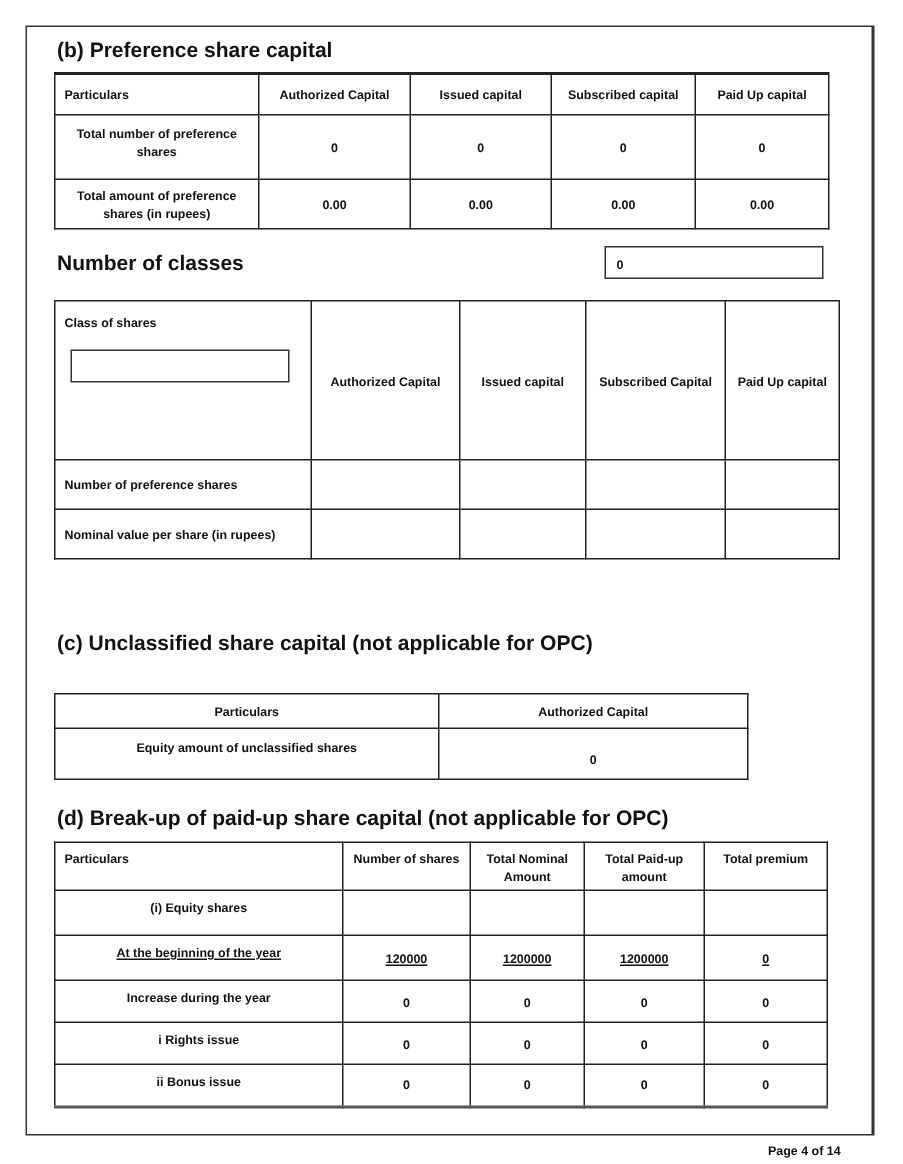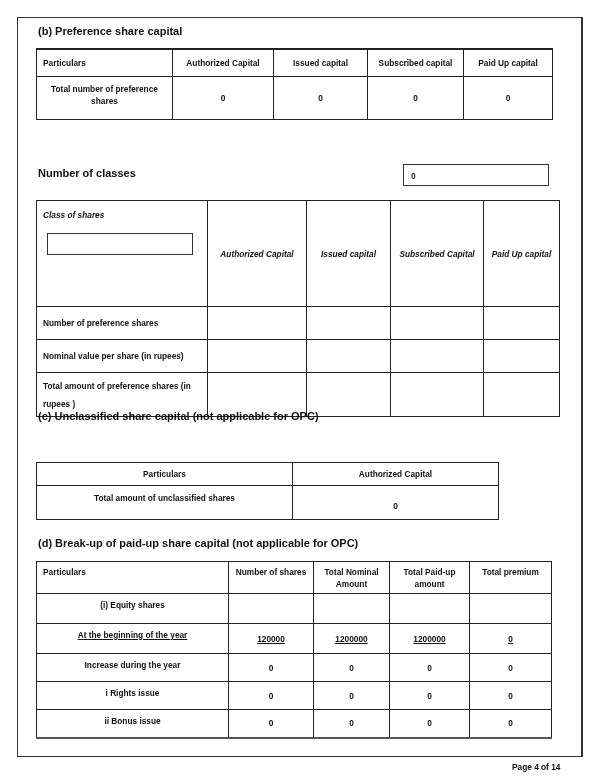--- a/index.html
+++ b/index.html
@@ -1,44 +1,44 @@
 <!DOCTYPE html>
 <html><head>
   <meta charset="utf-8">
   <style>
     html, body { margin: 0; padding: 0; background: #ffffff; }
     body { width: 602px; height: 776px; position: relative; overflow: hidden;
            font-family: "Liberation Sans", sans-serif; color: #111; }
     .frame { position: absolute; left: 17px; top: 17px; width: 566px; height: 740px;
              border: 1px solid #333; border-right-width: 2px; border-bottom-width: 1px; box-sizing: border-box; }
-    .heading { position: absolute; font-size: 11px; font-weight: bold; white-space: nowrap; }
+    .heading { position: absolute; font-size: 14px; font-weight: bold; white-space: nowrap; }
     table { position: absolute; border-collapse: collapse; table-layout: fixed; }
     td, th { border: 1px solid #222; font-size: 8.3px; font-weight: bold; padding: 0 6px; box-sizing: border-box; }
     th { text-align: center; }
     td.lbl { text-align: center; vertical-align: top; padding-top: 6px; line-height: 12px; }
     td.val { text-align: center; vertical-align: middle; }
     .t1 { left: 36px; top: 48px; width: 516px; border-top: 2px solid #222; }
     .t1 th { height: 27px; }
     .t1 th.left { text-align: left; }
     .t1 tr.r1 td { height: 43px; }
     .t1 tr.r2 td { height: 33px; }
     .t1 tr.r2 td.lbl { padding-top: 4px; }
     .numclass-label { left: 38px; top: 167px; }
     .numclass-box { position: absolute; left: 403px; top: 164px; width: 146px; height: 22px;
                     border: 1px solid #333; box-sizing: border-box; font-size: 8.3px; font-weight: bold;
                     padding: 6px 0 0 7px; }
     .t2 { left: 36px; top: 200px; width: 523px; }
-    .t2 th { height: 106px; vertical-align: middle; font-style: italic; }
+    .t2 th { height: 106px; vertical-align: middle; }
     .t2 th.cls { text-align: left; vertical-align: top; padding-top: 9px; font-weight: bold; }
     .cls-input { display: block; margin-top: 13px; margin-left: 4px; width: 146px; height: 22px;
                  border: 1px solid #333; box-sizing: border-box; background: #fff; }
     .t2 tr.rr td { height: 33px; }
     .t2 tr.rr.last td { height: 44px; }
     .t2 td.lbl2 { text-align: left; vertical-align: middle; line-height: 18px; }
-    .sec-c { left: 38px; top: 410px; }
+    .sec-c { left: 38px; top: 420px; }
     .t3 { left: 36px; top: 462px; width: 462px; }
     .t3 th { height: 23px; }
     .t3 td { height: 34px; }
     .sec-d { left: 38px; top: 537px; }
     .t4 { left: 36px; top: 561px; width: 515px; border-bottom: 2px solid #555; }
     .t4 th { height: 32px; line-height: 12px; vertical-align: top; padding-top: 4px; }
     .t4 th.left { text-align: left; }
     .t4 tr.eq td { height: 30px; }
     .t4 tr.r td { height: 28px; }
     .t4 tr.r.first td { height: 30px; text-decoration: underline; }
@@ -68,20 +68,27 @@
     <th>Subscribed capital</th>
     <th>Paid Up capital</th>
   </tr>
   <tr class="r1">
     <td class="lbl">Total number of preference shares</td>
     <td class="val">0</td>
     <td class="val">0</td>
     <td class="val">0</td>
     <td class="val">0</td>
   </tr>
+  <tr class="r2">
+    <td class="lbl">Total amount of preference shares (in rupees)</td>
+    <td class="val">0.00</td>
+    <td class="val">0.00</td>
+    <td class="val">0.00</td>
+    <td class="val">0.00</td>
+  </tr>
 </tbody>
   </table>
 
 <div class="heading numclass-label" style="font-weight:bold;">Number of classes</div>
 <div class="numclass-box">0</div>
 
 <table class="t2">
   <colgroup>
       <col style="width:171px">
       <col style="width:99px">
@@ -107,43 +114,36 @@
     <td class="val"></td>
     <td class="val"></td>
   </tr>
   <tr class="rr">
     <td class="lbl2">Nominal value per share (in rupees)</td>
     <td class="val"></td>
     <td class="val"></td>
     <td class="val"></td>
     <td class="val"></td>
   </tr>
-  <tr class="rr last">
-    <td class="lbl2">Total amount of preference shares (in rupees )</td>
-    <td class="val"></td>
-    <td class="val"></td>
-    <td class="val"></td>
-    <td class="val"></td>
-  </tr>
 </tbody>
   </table>
 
 <div class="heading sec-c">(c) Unclassified share capital (not applicable for OPC)</div>
 <table class="t3">
   <colgroup>
       <col style="width:256px">
       <col style="width:206px">
     </colgroup>
   <tbody>
       <tr>
     <th>Particulars</th>
     <th>Authorized Capital</th>
   </tr>
   <tr>
-    <td class="lbl">Total amount of unclassified shares</td>
+    <td class="lbl">Equity amount of unclassified shares</td>
     <td class="val" style="padding-top:6px;">0</td>
   </tr>
 </tbody>
   </table>
 
 <div class="heading sec-d">(d) Break-up of paid-up share capital (not applicable for OPC)</div>
 <table class="t4">
   <colgroup>
       <col style="width:192px">
       <col style="width:85px">

